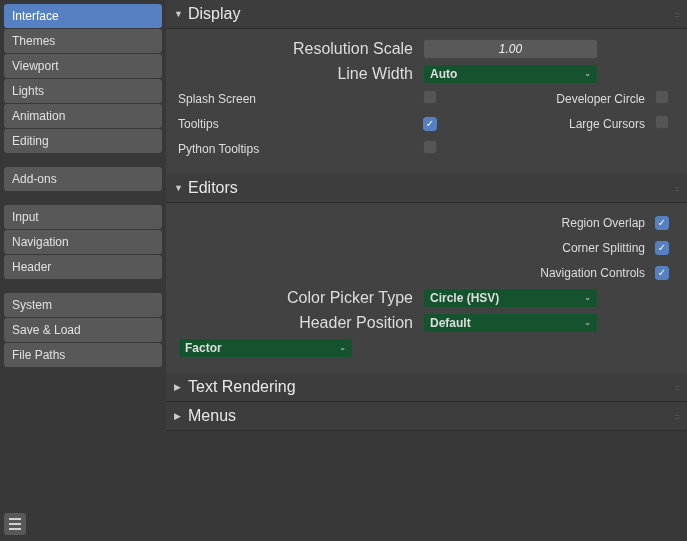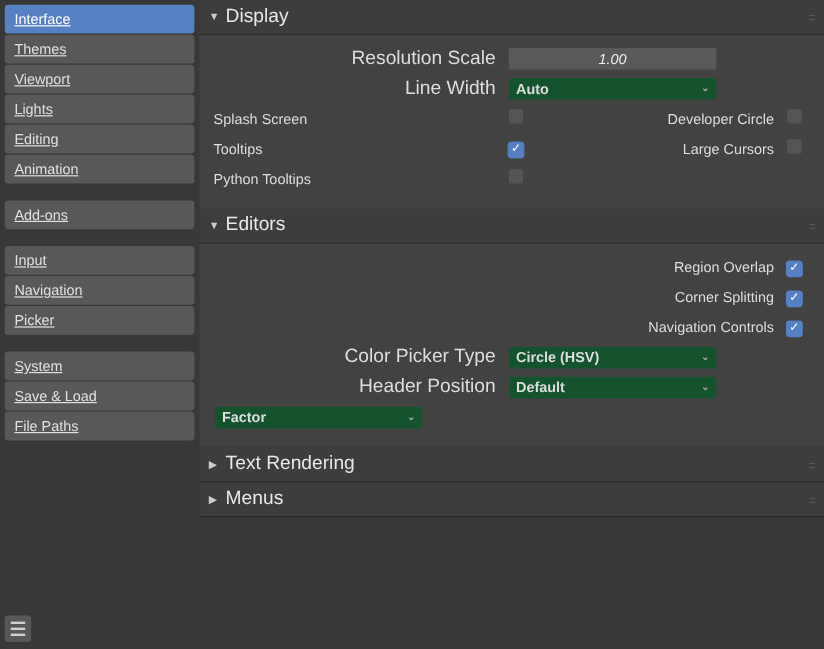--- a/index.html
+++ b/index.html
@@ -1,20 +1,20 @@
 <!DOCTYPE html>
 <html><head>
 <meta charset="utf-8">
 <style>
 * { margin: 0; padding: 0; box-sizing: border-box; font-family: -apple-system, "Segoe UI", sans-serif; font-size: 12px; }
 body { background: #383838; color: #e0e0e0; width: 687px; height: 541px; overflow: hidden; display: flex; }
 
 .sidebar { width: 166px; background: #383838; padding: 4px; display: flex; flex-direction: column; }
 .sidebar-group { margin-bottom: 14px; display: flex; flex-direction: column; gap: 1px; }
-.sidebar-item { background: #585858; color: #e0e0e0; padding: 5px 8px; border-radius: 3px; cursor: pointer; font-size: 12px; text-decoration: underline; }
+.sidebar-item { background: #585858; color: #e0e0e0; padding: 5px 8px; border-radius: 3px; cursor: pointer; font-size: 12px; }
 .sidebar-item.active { background: #5680c2; color: #fff; }
 .sidebar-bottom { margin-top: auto; padding-bottom: 2px; }
 .hamburger { width: 22px; height: 22px; background: #585858; border-radius: 3px; display: flex; flex-direction: column; justify-content: center; align-items: center; gap: 3px; cursor: pointer; }
 .hamburger span { width: 12px; height: 2px; background: #d0d0d0; }
 
 .main { flex: 1; background: #383838; overflow-y: auto; }
 .panel-header { background: #3d3d3d; padding: 5px 8px; display: flex; align-items: center; gap: 4px; cursor: pointer; border-bottom: 1px solid #2a2a2a; }
 .panel-header .arrow { width: 10px; display: inline-block; font-size: 9px; color: #ccc; }
 .panel-header .title { font-size: 16px; color: #e8e8e8; }
 .panel-header .grip { margin-left: auto; color: #666; font-size: 8px; letter-spacing: -1px; }
@@ -40,30 +40,30 @@
 </style>
 </head>
 <body>
 
 <div class="sidebar">
   <div class="sidebar-group">
     <div class="sidebar-item active">Interface</div>
     <div class="sidebar-item">Themes</div>
     <div class="sidebar-item">Viewport</div>
     <div class="sidebar-item">Lights</div>
+    <div class="sidebar-item">Animation</div>
     <div class="sidebar-item">Editing</div>
-    <div class="sidebar-item">Animation</div>
   </div>
   <div class="sidebar-group">
     <div class="sidebar-item">Add-ons</div>
   </div>
   <div class="sidebar-group">
     <div class="sidebar-item">Input</div>
     <div class="sidebar-item">Navigation</div>
-    <div class="sidebar-item">Picker</div>
+    <div class="sidebar-item">Header</div>
   </div>
   <div class="sidebar-group">
     <div class="sidebar-item">System</div>
     <div class="sidebar-item">Save &amp; Load</div>
     <div class="sidebar-item">File Paths</div>
   </div>
   <div class="sidebar-bottom">
     <div class="hamburger">
         <span></span>
         <span></span>

